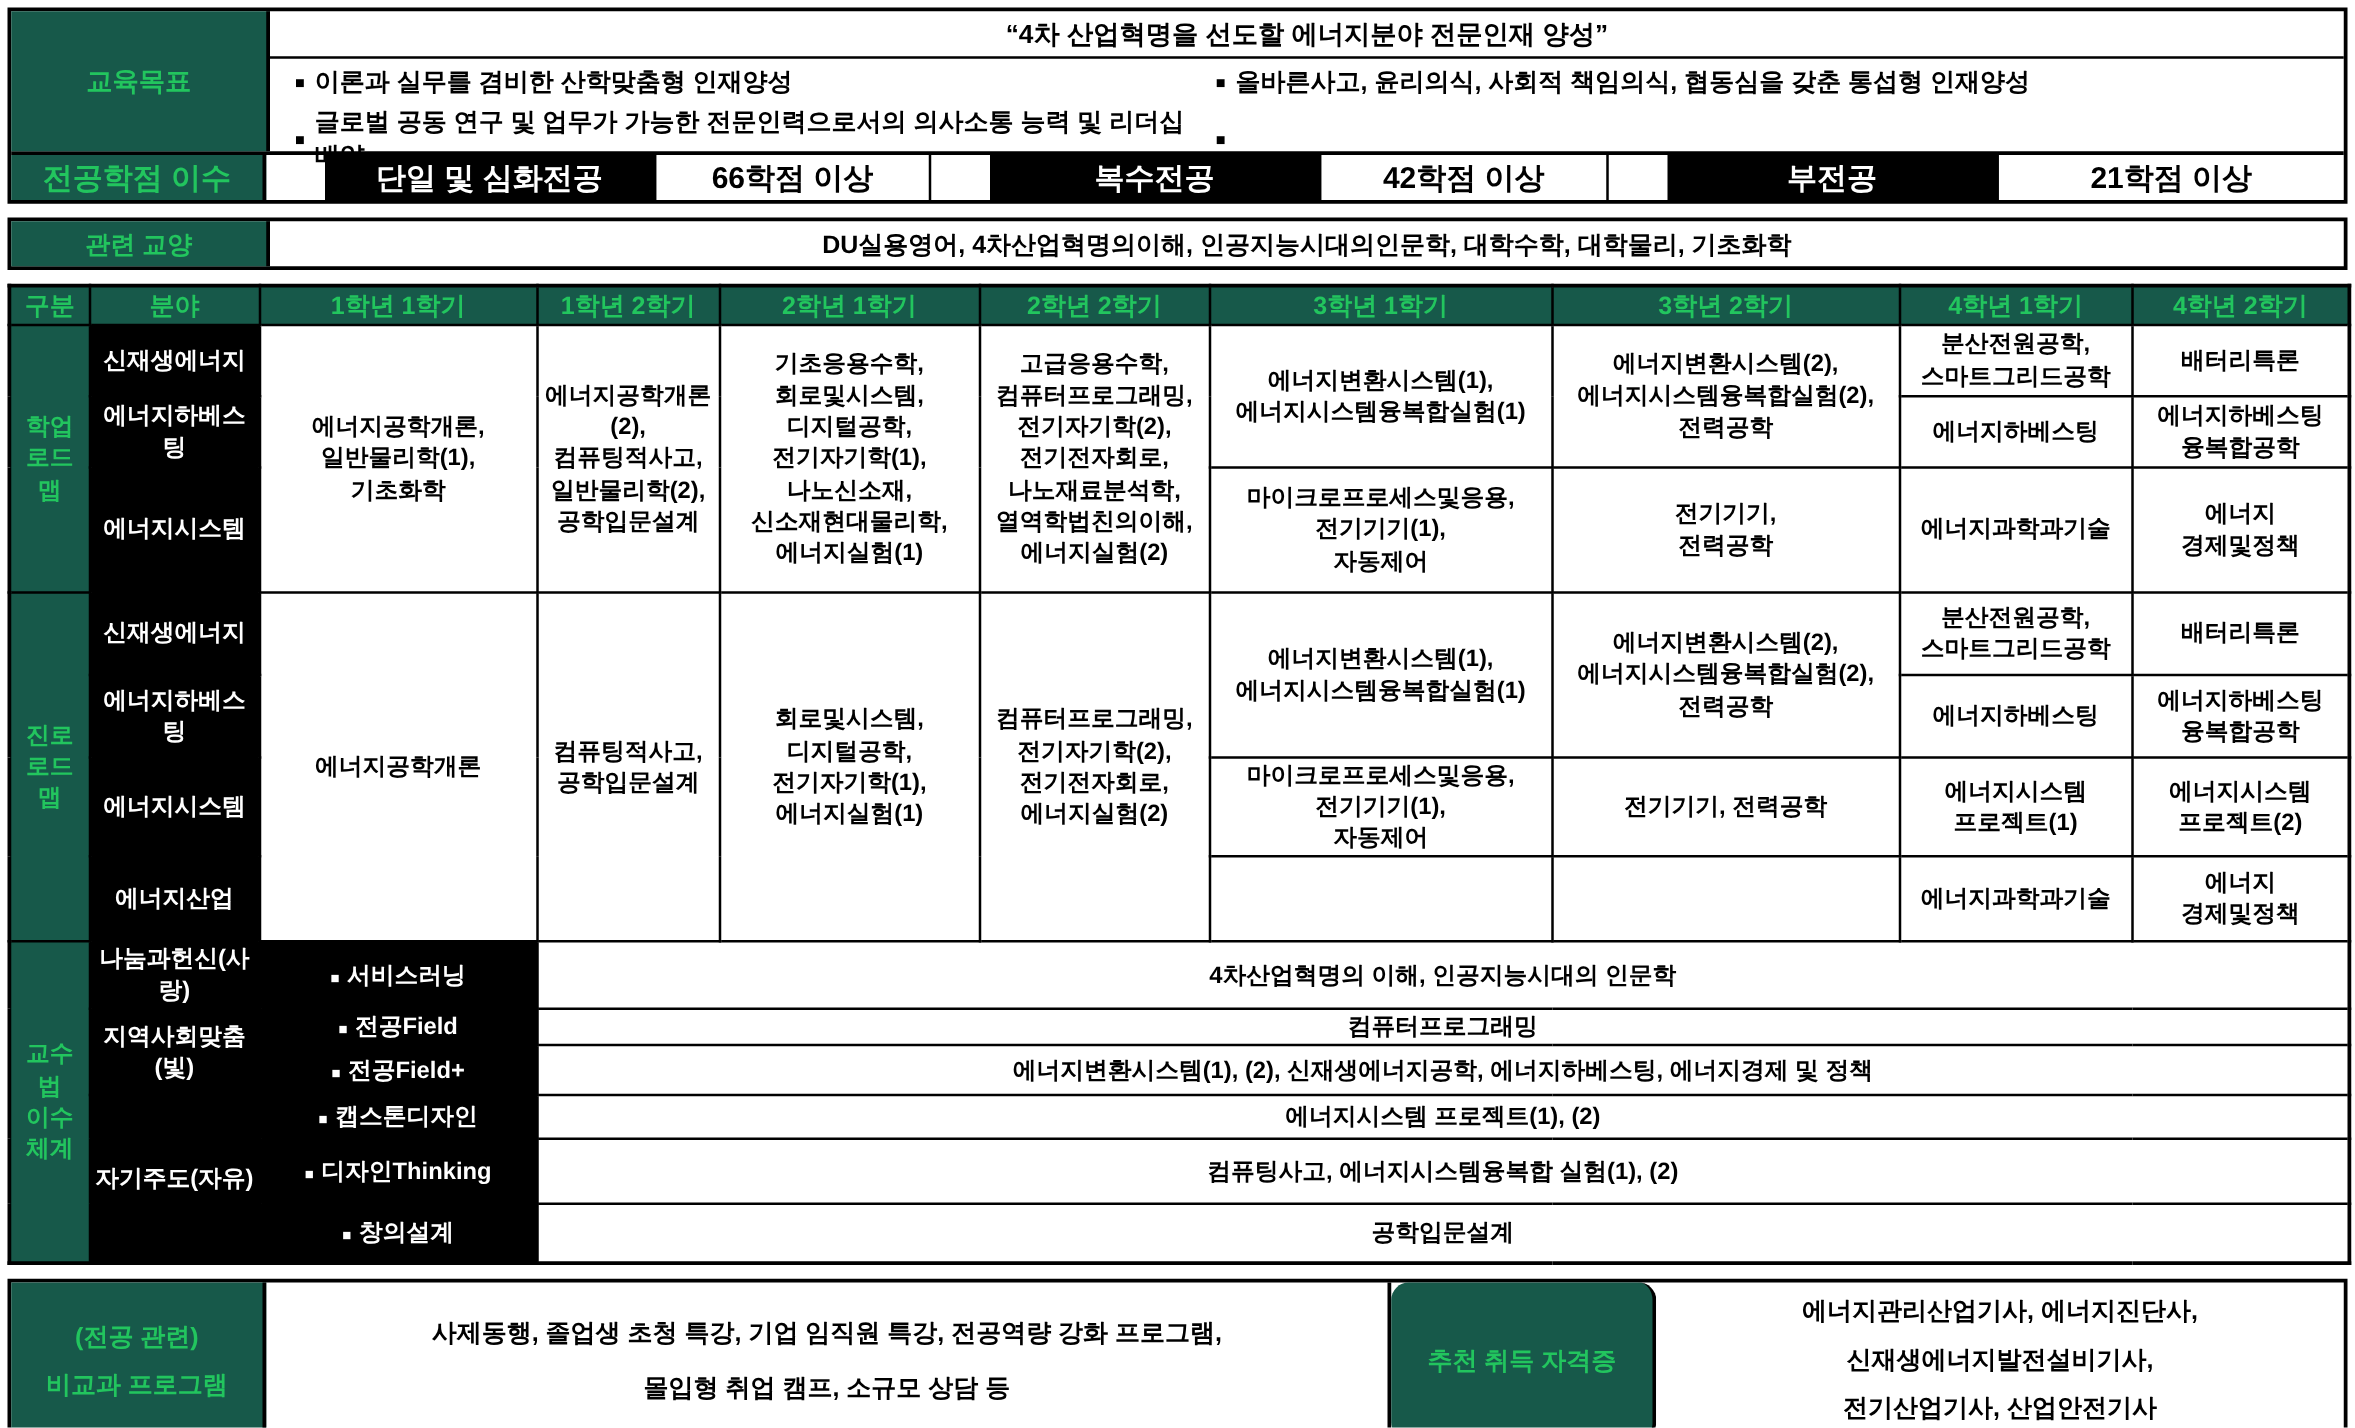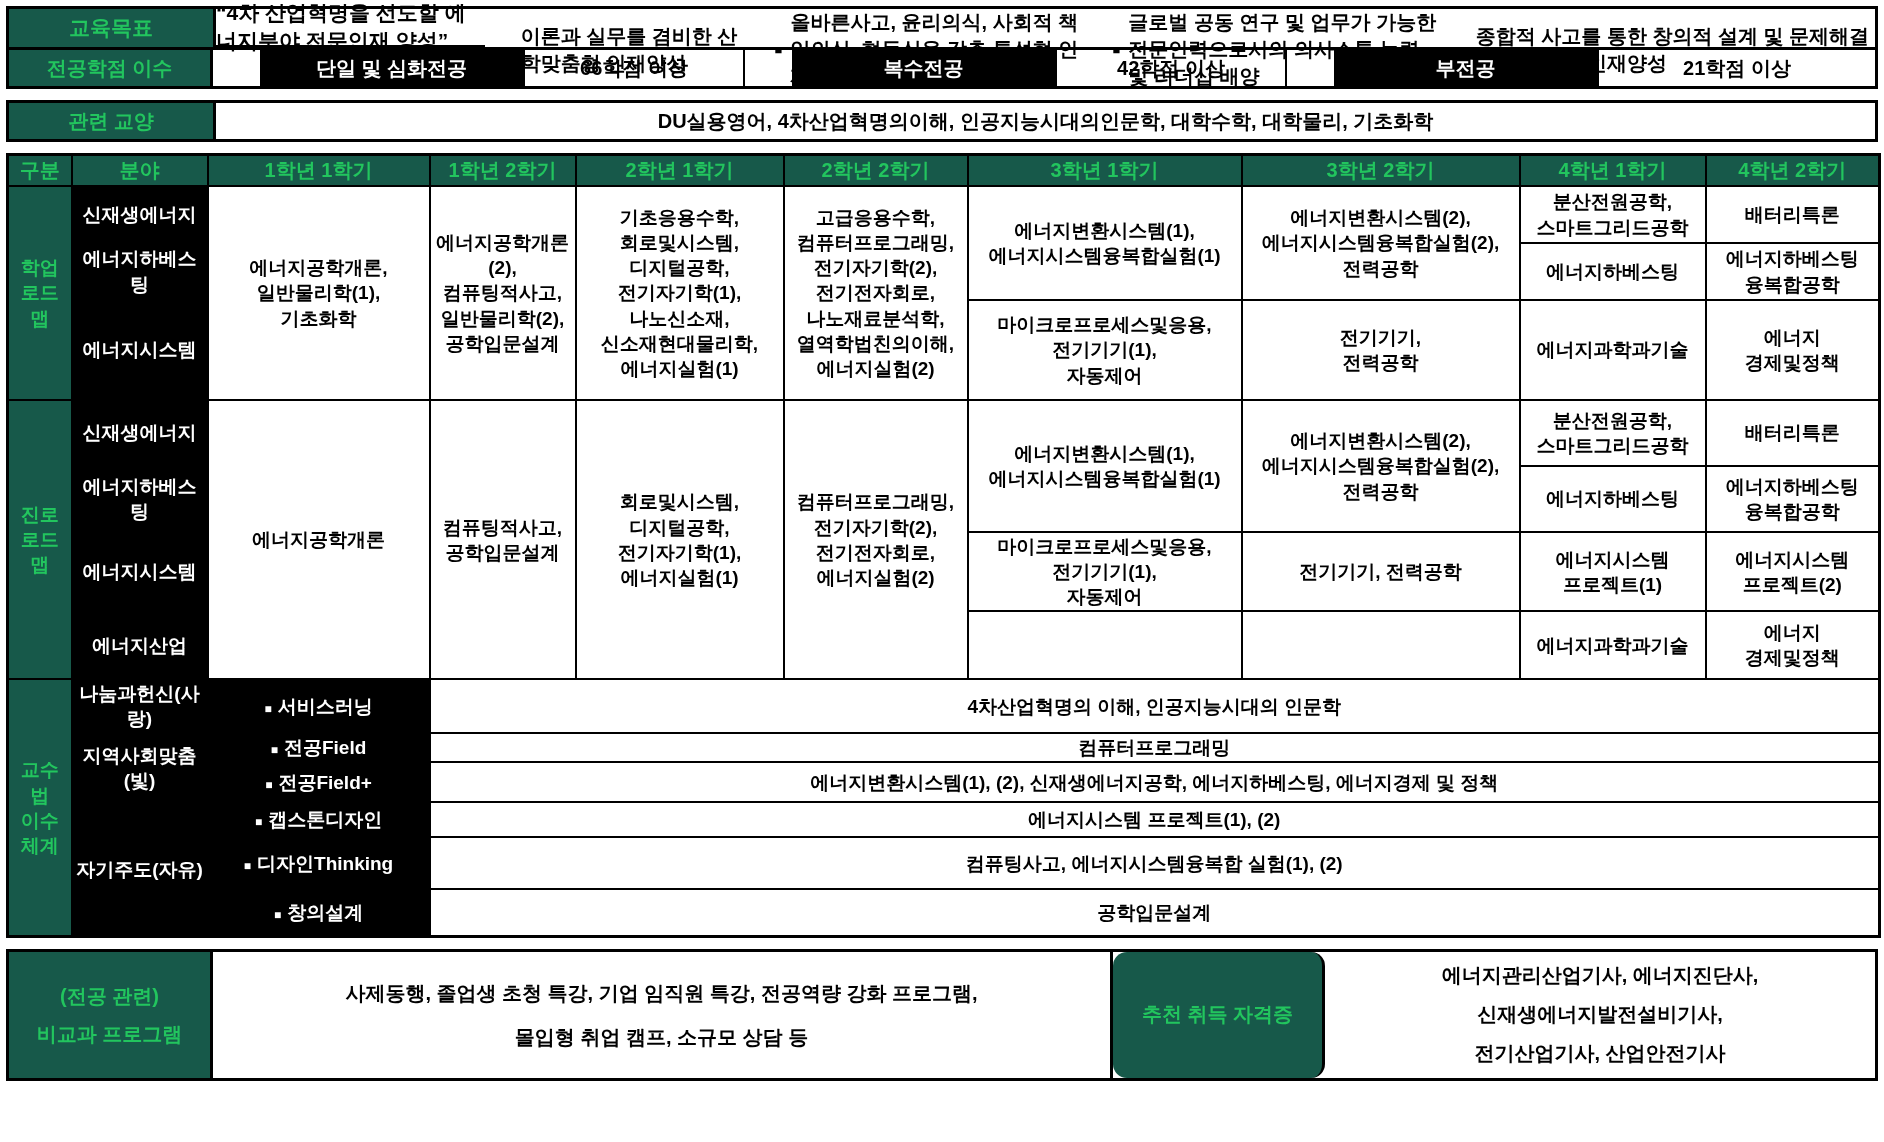--- a/index.html
+++ b/index.html
@@ -9,28 +9,28 @@
   .gap{height:11px;}
   .pre{white-space:pre-line;}
   .gd{background:#17594a;color:#22c55e;}
   .gm{background:#000000;color:#fff;margin-left:47px;}
 
   
   .topblock{display:flex;flex-direction:column;}
   .goals{display:flex;border-bottom:3px solid #000;}
   .goals-label{width:204px;flex:0 0 204px;display:flex;align-items:center;justify-content:center;
                font-size:21px;border-right:3px solid #000;}
-  .goals-right{flex:1;display:flex;flex-direction:row;justify-content:flex-end;}
+  .goals-right{flex:1;display:flex;flex-direction:column;}
   .quote{height:36px;display:flex;align-items:center;justify-content:center;
          font-size:21px;border-bottom:2px solid #000;}
   .bulletrow{height:37px;display:grid;grid-template-columns:44.4% 55.6%;align-items:center;}
   .bullet{display:flex;align-items:center;font-size:20px;padding-left:20px;box-sizing:border-box;}
   .blt{font-size:13px;margin-right:8px;}
   .credits{display:flex;height:36px;}
-  .credits > div{display:flex;align-items:center;justify-content:center;font-size:20px;box-sizing:border-box;}
+  .credits > div{display:flex;align-items:center;justify-content:center;font-size:24px;box-sizing:border-box;}
   .cr-label{width:204px;flex:0 0 204px;border-right:3px solid #000;}
   .cr-g1{width:265px;flex:0 0 265px;border-right:2px solid #000;}
   .cr-w1{width:220px;flex:0 0 220px;border-right:2px solid #000;}
   .cr-g2{width:265px;flex:0 0 265px;border-right:2px solid #000;}
   .cr-w2{width:230px;flex:0 0 230px;border-right:2px solid #000;}
   .cr-g3{width:265px;flex:0 0 265px;border-right:2px solid #000;}
   .cr-w3{flex:1;}
 
   
   .liberal{display:flex;height:42px;}
@@ -77,21 +77,20 @@
             <span>올바른사고, 윤리의식, 사회적 책임의식, 협동심을 갖춘 통섭형 인재양성</span>
           </div>
         </div>
         <div class="bulletrow">
           <div class="bullet">
             <span class="blt">■</span>
             <span>글로벌 공동 연구 및 업무가 가능한 전문인력으로서의 의사소통 능력 및 리더십 배양</span>
           </div>
           <div class="bullet">
             <span class="blt">■</span>
-            <span>종합적 사고를 통한 창의적 설계 및 문제해결 능력을 갖춘 인재양성</span>
           </div>
         </div>
       </div>
     </div>
     <div class="credits">
       <div class="cr-label gd">전공학점 이수</div>
       <div class="cr-g1 gm">단일 및 심화전공</div>
       <div class="cr-w1">66학점 이상</div>
       <div class="cr-g2 gm">복수전공</div>
       <div class="cr-w2">42학점 이상</div>

